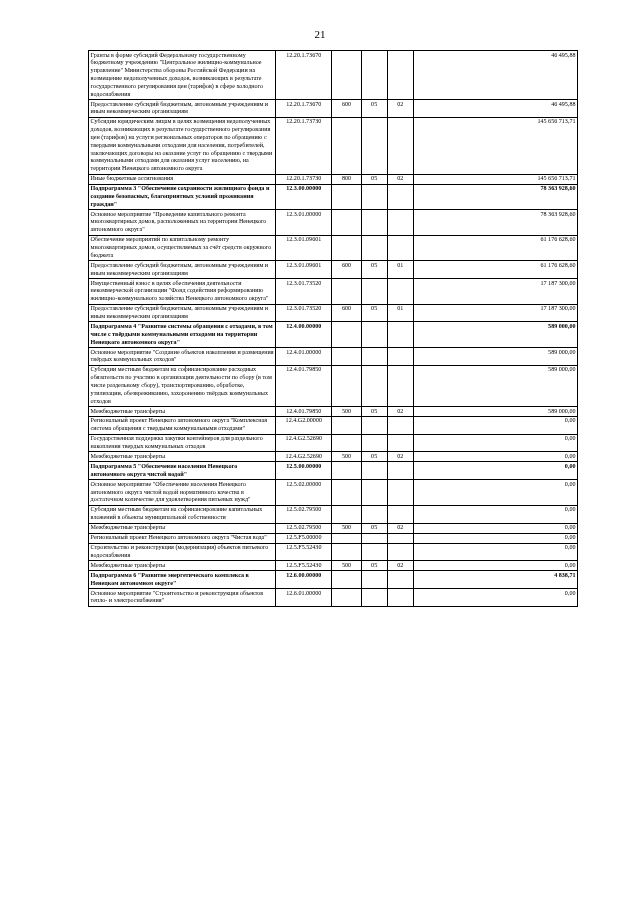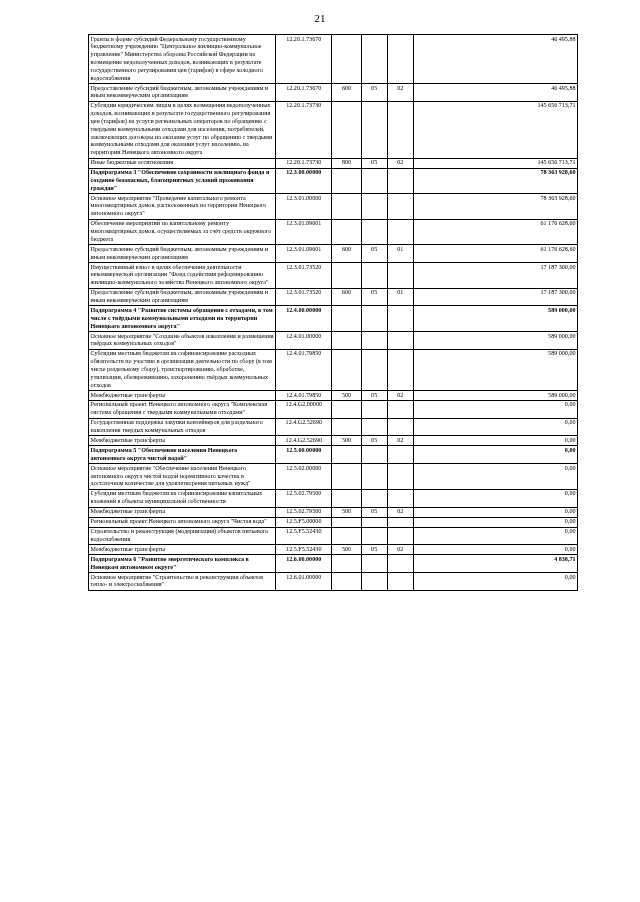--- a/index.html
+++ b/index.html
@@ -16,21 +16,21 @@
   }
   .page {
     width: 640px;
     height: 902px;
     position: relative;
     box-sizing: border-box;
   }
   .page-number {
     text-align: center;
     font-size: 11px;
-    padding-top: 12px;
+    padding-top: 28px;
     padding-bottom: 10px;
     font-family: "Liberation Serif", serif;
   }
   .table-wrap {
     padding: 0 88px 0 88px;
     box-sizing: border-box;
   }
   table.budget {
     border-collapse: collapse;
     width: 464px;

